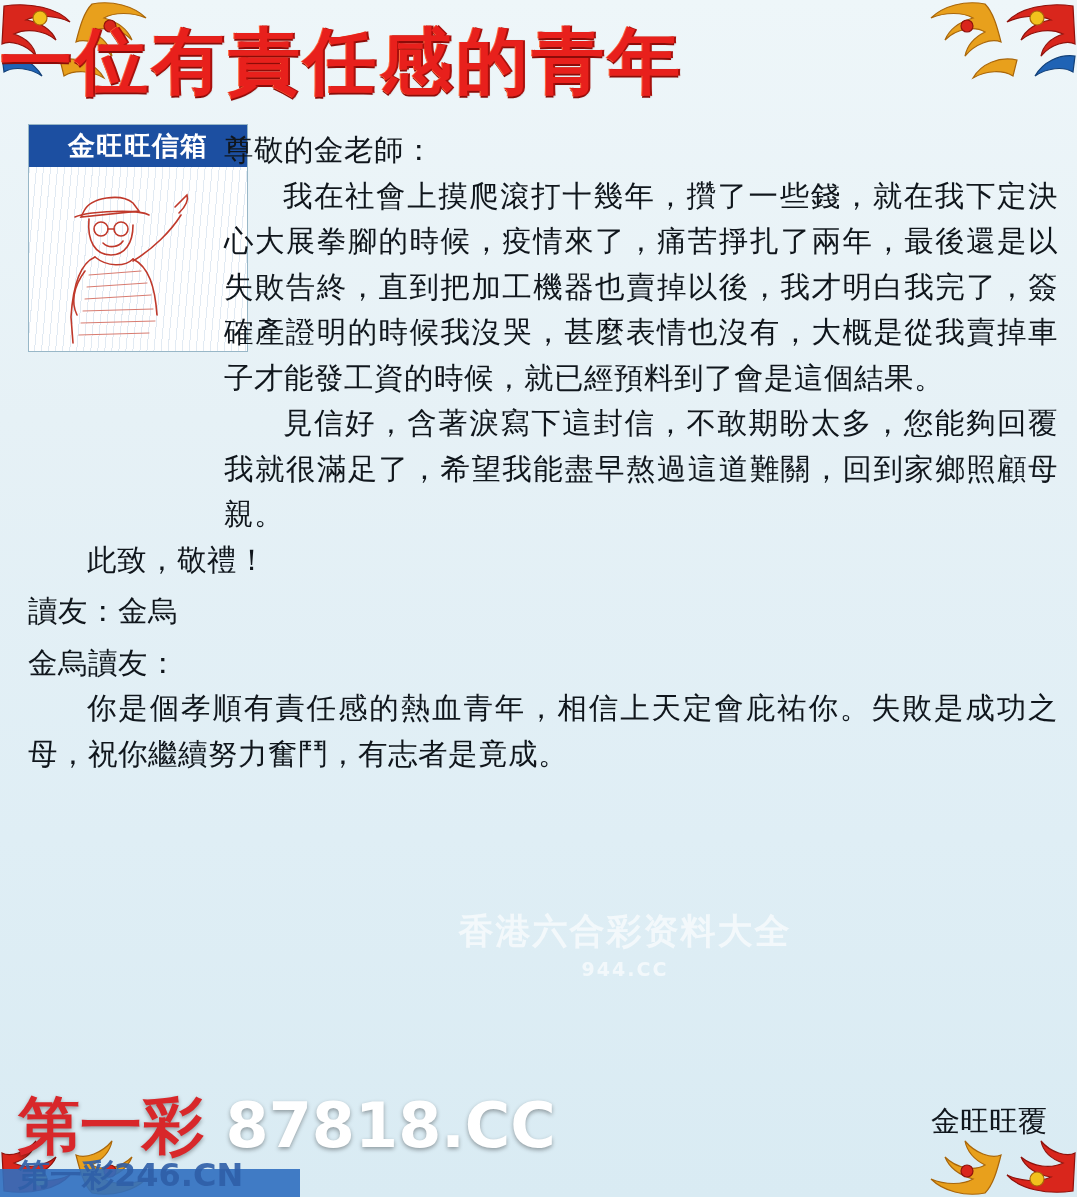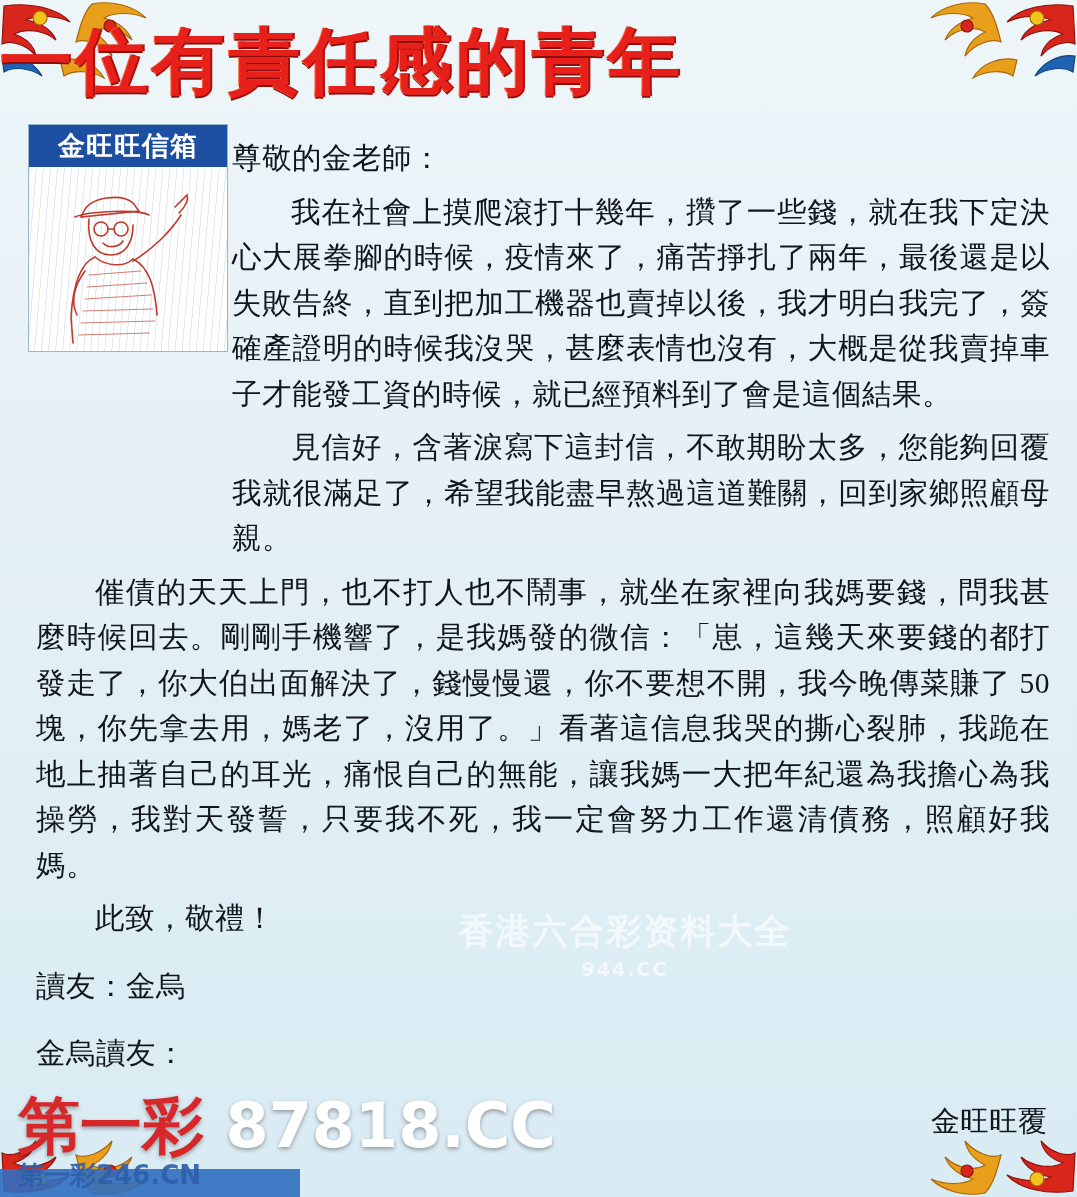--- a/index.html
+++ b/index.html
@@ -53,21 +53,21 @@
       -1px 0 0 #ff6a3c,
       0 2px 0 #8d0b08,
       1px 1px 2px rgba(0,0,0,.35);
   }
 
   
   .logo-box {
     position: absolute;
     top: 124px;
     left: 28px;
-    width: 200px;
+    width: 220px;
     height: 228px;
     border: 1px solid #98b7c7;
     background: #fbfcfd;
     box-sizing: border-box;
   }
   .logo-head {
     height: 42px;
     background: #1c4fa1;
     color: #ffffff;
     font-family: "DejaVu Sans", "Liberation Sans", sans-serif;
@@ -91,21 +91,21 @@
     position: absolute;
     left: 28px;
     top: 128px;
     width: 1030px;
     font-size: 29.5px;
     line-height: 45.5px;
     color: #10161c;
     letter-spacing: .5px;
   }
   .p {
-    margin: 8px;
+    margin: 0;
     text-align: justify;
     text-justify: inter-ideograph;
   }
   .indent-wrap {
     
     padding-left: 196px;
   }
   .ind { text-indent: 2em; }
   .right { text-align: left; }
   .gap-sm { height: 6px; }
@@ -142,21 +142,21 @@
     white-space: nowrap;
     margin-top: 33px;
   }
   .wm-big .red { color: #d8272a; }
   .wm-small {
     position: absolute;
     left: 18px;
     bottom: 4px;
     font-family: "DejaVu Sans", "Liberation Sans", sans-serif;
     font-weight: bold;
-    font-size: 26px;
+    font-size: 32px;
     line-height: 36px;
     color: #2f5fa8;
     opacity: .9;
     white-space: nowrap;
   }
   .footer-note {
     position: absolute;
     left: 28px;
     bottom: 8px;
     width: 1030px;
@@ -267,26 +267,26 @@
       </svg>
     </div>
   </div>
 
   <div class="letter">
     <div class="indent-wrap">
       <p class="p">尊敬的金老師：</p>
       <p class="p ind">我在社會上摸爬滾打十幾年，攢了一些錢，就在我下定決心大展拳腳的時候，疫情來了，痛苦掙扎了兩年，最後還是以失敗告終，直到把加工機器也賣掉以後，我才明白我完了，簽確產證明的時候我沒哭，甚麼表情也沒有，大概是從我賣掉車子才能發工資的時候，就已經預料到了會是這個結果。</p>
       <p class="p ind">見信好，含著淚寫下這封信，不敢期盼太多，您能夠回覆我就很滿足了，希望我能盡早熬過這道難關，回到家鄉照顧母親。</p>
     </div>
-    <p class="p ind">催債的天天上門，也不打人也不鬧事，就坐在家裡向我媽要錢，問我甚麼時候回去。剛剛手機響了，是我媽發的微信：「崽，這幾天來要錢的都打發走了，你大伯出面解決了，錢慢慢還，你不要想不開，我今晚傳菜賺了 50 塊，你先拿去用，媽老了，沒用了。」看著這信息我哭的撕心裂肺，我跪在地上抽著自己的耳光，痛恨自己的無能，讓我媽一大把年紀還為我擔心為我操勞，我對天發誓，只要我不死，我一定會努力工作還清債務，照顧好我媽。</p>
     <p class="p ind">此致，敬禮！</p>
     <div class="gap-sm"></div>
     <p class="p right">讀友：金烏</p>
     <div class="gap-sm"></div>
     <p class="p">金烏讀友：</p>
+    <p class="p ind">你是個孝順有責任感的熱血青年，相信上天定會庇祐你。失敗是成功之母，祝你繼續努力奮鬥，有志者是竟成。</p>
   </div>
 
   <div class="wm-mid">
     <div>香港六合彩资料大全</div>
     <div class="l2">944.CC</div>
   </div>
 
   <div class="sign">金旺旺覆</div>
 
   <div class="wm-big">

